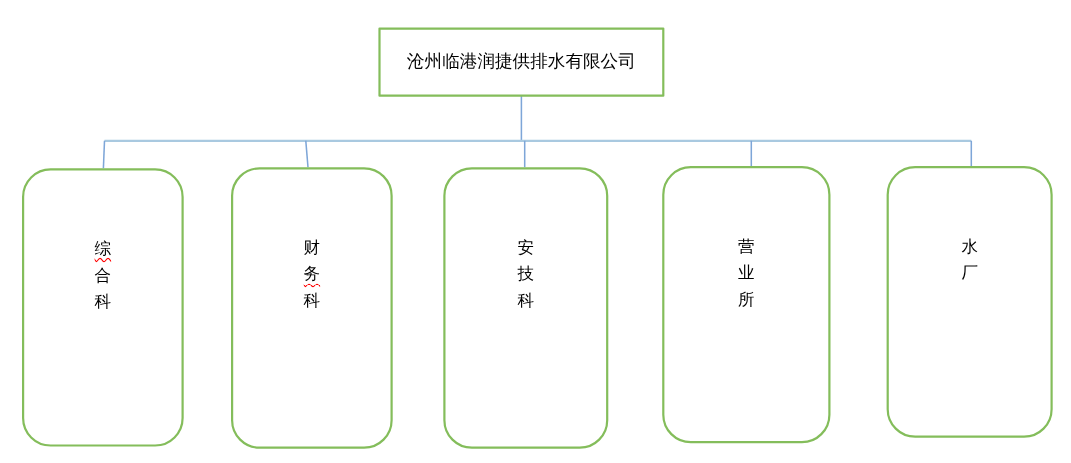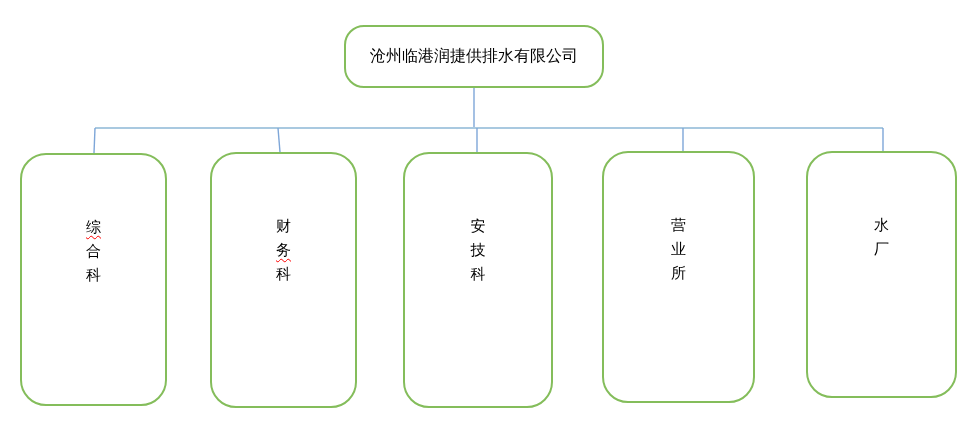--- a/index.html
+++ b/index.html
@@ -19,21 +19,21 @@
   }
   .gbox {
     position: absolute;
     background: #ffffff;
     border: 2px solid #84bd5b; 
     box-sizing: border-box;
   }
   .root-box {
     left: 344px; top: 25px;
     width: 260px; height: 63px;
-    border-radius: 20px;
+    border-radius: 1px;
     display: flex;
     align-items: center;
     justify-content: center;
   }
   .root-label {
     font-size: 16px;
     color: #000000;
     letter-spacing: 0px;
     white-space: nowrap;
   }

